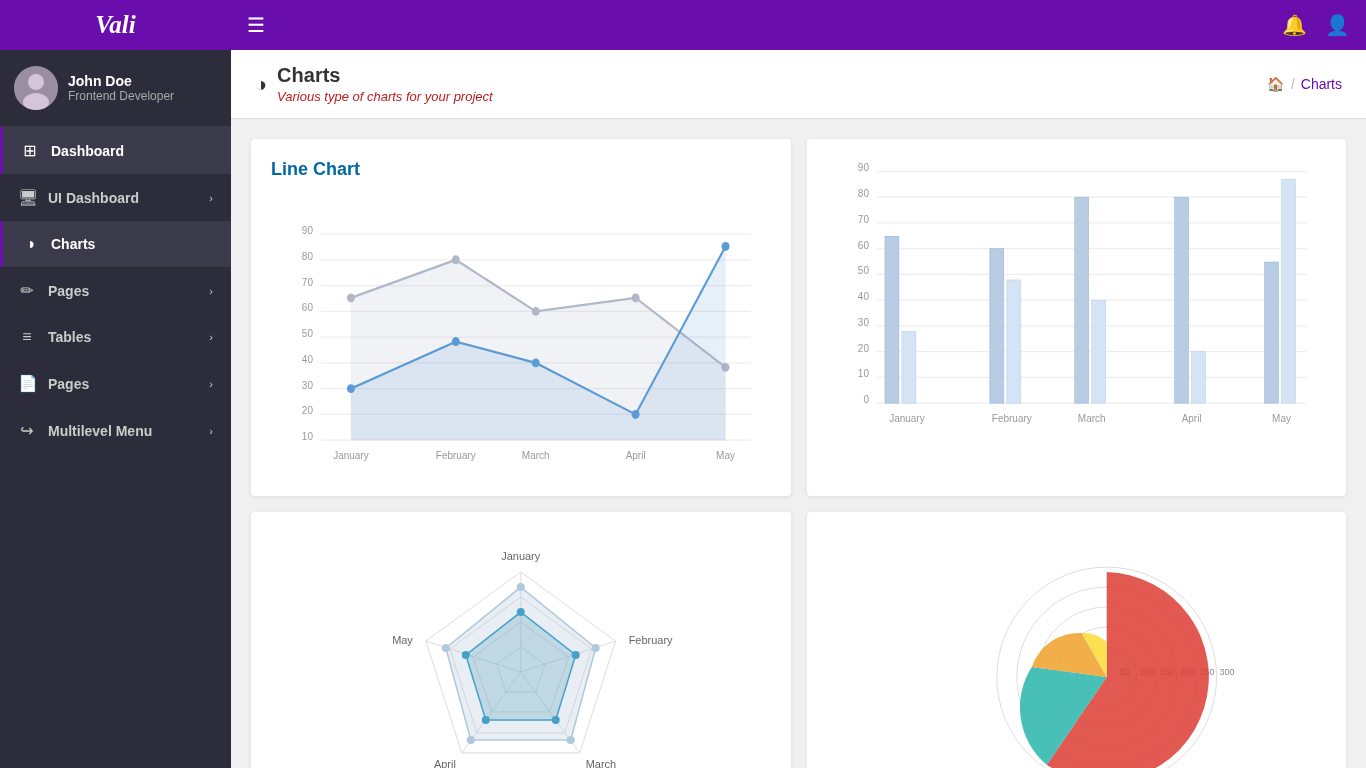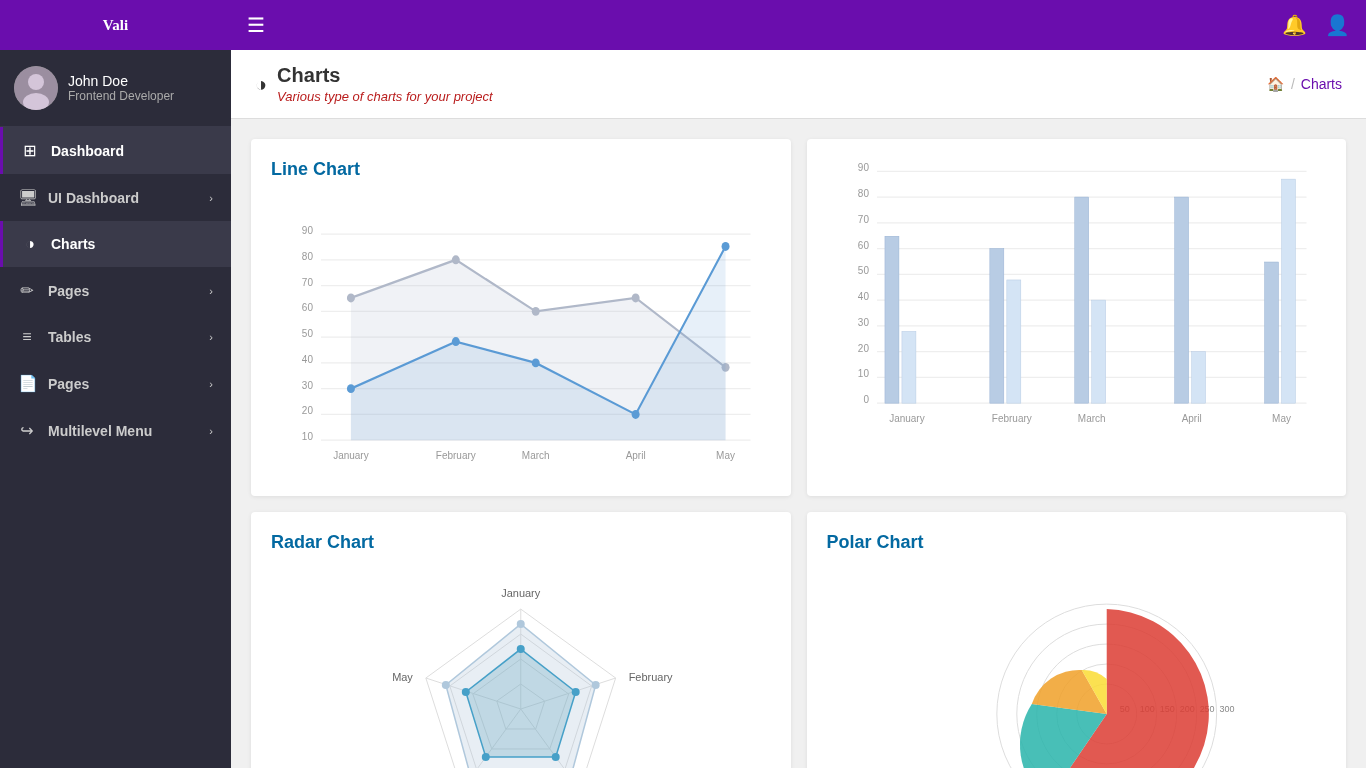--- a/index.html
+++ b/index.html
@@ -17,21 +17,22 @@
     }
     .sidebar-logo {
       background: #6a0dad;
       height: 50px;
       display: flex;
       align-items: center;
       justify-content: center;
     }
     .sidebar-logo span {
       color: white;
-      font-size: 15px;
+      font-size: 25px;
+      font-style: italic;
       font-weight: bold;
       font-family: Georgia, serif;
     }
     .sidebar-user {
       display: flex;
       align-items: center;
       padding: 16px 14px;
       border-bottom: 1px solid #3a3a4a;
     }
     .sidebar-avatar {
@@ -40,21 +41,21 @@
       border-radius: 50%;
       background: #888;
       overflow: hidden;
       flex-shrink: 0;
       display: flex;
       align-items: center;
       justify-content: center;
     }
     .sidebar-avatar svg { width: 44px; height: 44px; }
     .sidebar-user-info { margin-left: 10px; }
-    .sidebar-user-name { color: #fff; font-size: 14px; font-weight: 400; }
+    .sidebar-user-name { color: #fff; font-size: 14px; font-weight: 700; }
     .sidebar-user-role { color: #aaa; font-size: 12px; }
     .sidebar-nav { flex: 1; }
     .nav-item {
       display: flex;
       align-items: center;
       padding: 14px 18px;
       cursor: pointer;
       color: #ccc;
       font-size: 14px;
       position: relative;
@@ -340,21 +341,20 @@
             <rect x="365" y="172" width="14" height="46" fill="#d4e4f5" stroke="#b8cce4" stroke-width="0.5"></rect>
 
             <rect x="438" y="92" width="14" height="126" fill="#b8cce4" stroke="#9ab3d4" stroke-width="0.5"></rect>
 
             <rect x="455" y="18" width="14" height="200" fill="#d4e4f5" stroke="#b8cce4" stroke-width="0.5"></rect>
           </svg>
         </div>
       </div>
 
       <div class="chart-card">
-        <div class="chart-title">Radar Chart</div>
         <div class="chart-container">
           <svg class="chart" viewBox="0 0 500 260" preserveAspectRatio="xMidYMid meet">
             <g transform="translate(250,130)">
 
               <polygon points="0,-100 95,-31 59,81 -59,81 -95,-31" fill="none" stroke="#ddd" stroke-width="1"></polygon>
               <polygon points="0,-75 71,-23 44,61 -44,61 -71,-23" fill="none" stroke="#ddd" stroke-width="1"></polygon>
               <polygon points="0,-50 48,-15 29,40 -29,40 -48,-15" fill="none" stroke="#ddd" stroke-width="1"></polygon>
               <polygon points="0,-25 24,-8 15,20 -15,20 -24,-8" fill="none" stroke="#ddd" stroke-width="1"></polygon>
 
               <line x1="0" y1="0" x2="0" y2="-100" stroke="#ddd" stroke-width="1"></line>
@@ -383,21 +383,20 @@
               <circle cx="55" cy="-17" r="4" fill="#46a0c8"></circle>
               <circle cx="35" cy="48" r="4" fill="#46a0c8"></circle>
               <circle cx="-35" cy="48" r="4" fill="#46a0c8"></circle>
               <circle cx="-55" cy="-17" r="4" fill="#46a0c8"></circle>
             </g>
           </svg>
         </div>
       </div>
 
       <div class="chart-card">
-        <div class="chart-title">Polar Chart</div>
         <div class="chart-container">
           <svg class="chart" viewBox="0 0 500 260" preserveAspectRatio="xMidYMid meet">
 
             <g transform="translate(280,135)">
 
               <circle cx="0" cy="0" r="110" fill="none" stroke="#ddd" stroke-width="1"></circle>
               <circle cx="0" cy="0" r="90" fill="none" stroke="#ddd" stroke-width="1"></circle>
               <circle cx="0" cy="0" r="70" fill="none" stroke="#ddd" stroke-width="1"></circle>
               <circle cx="0" cy="0" r="50" fill="none" stroke="#ddd" stroke-width="1"></circle>
               <circle cx="0" cy="0" r="30" fill="none" stroke="#ddd" stroke-width="1"></circle>

